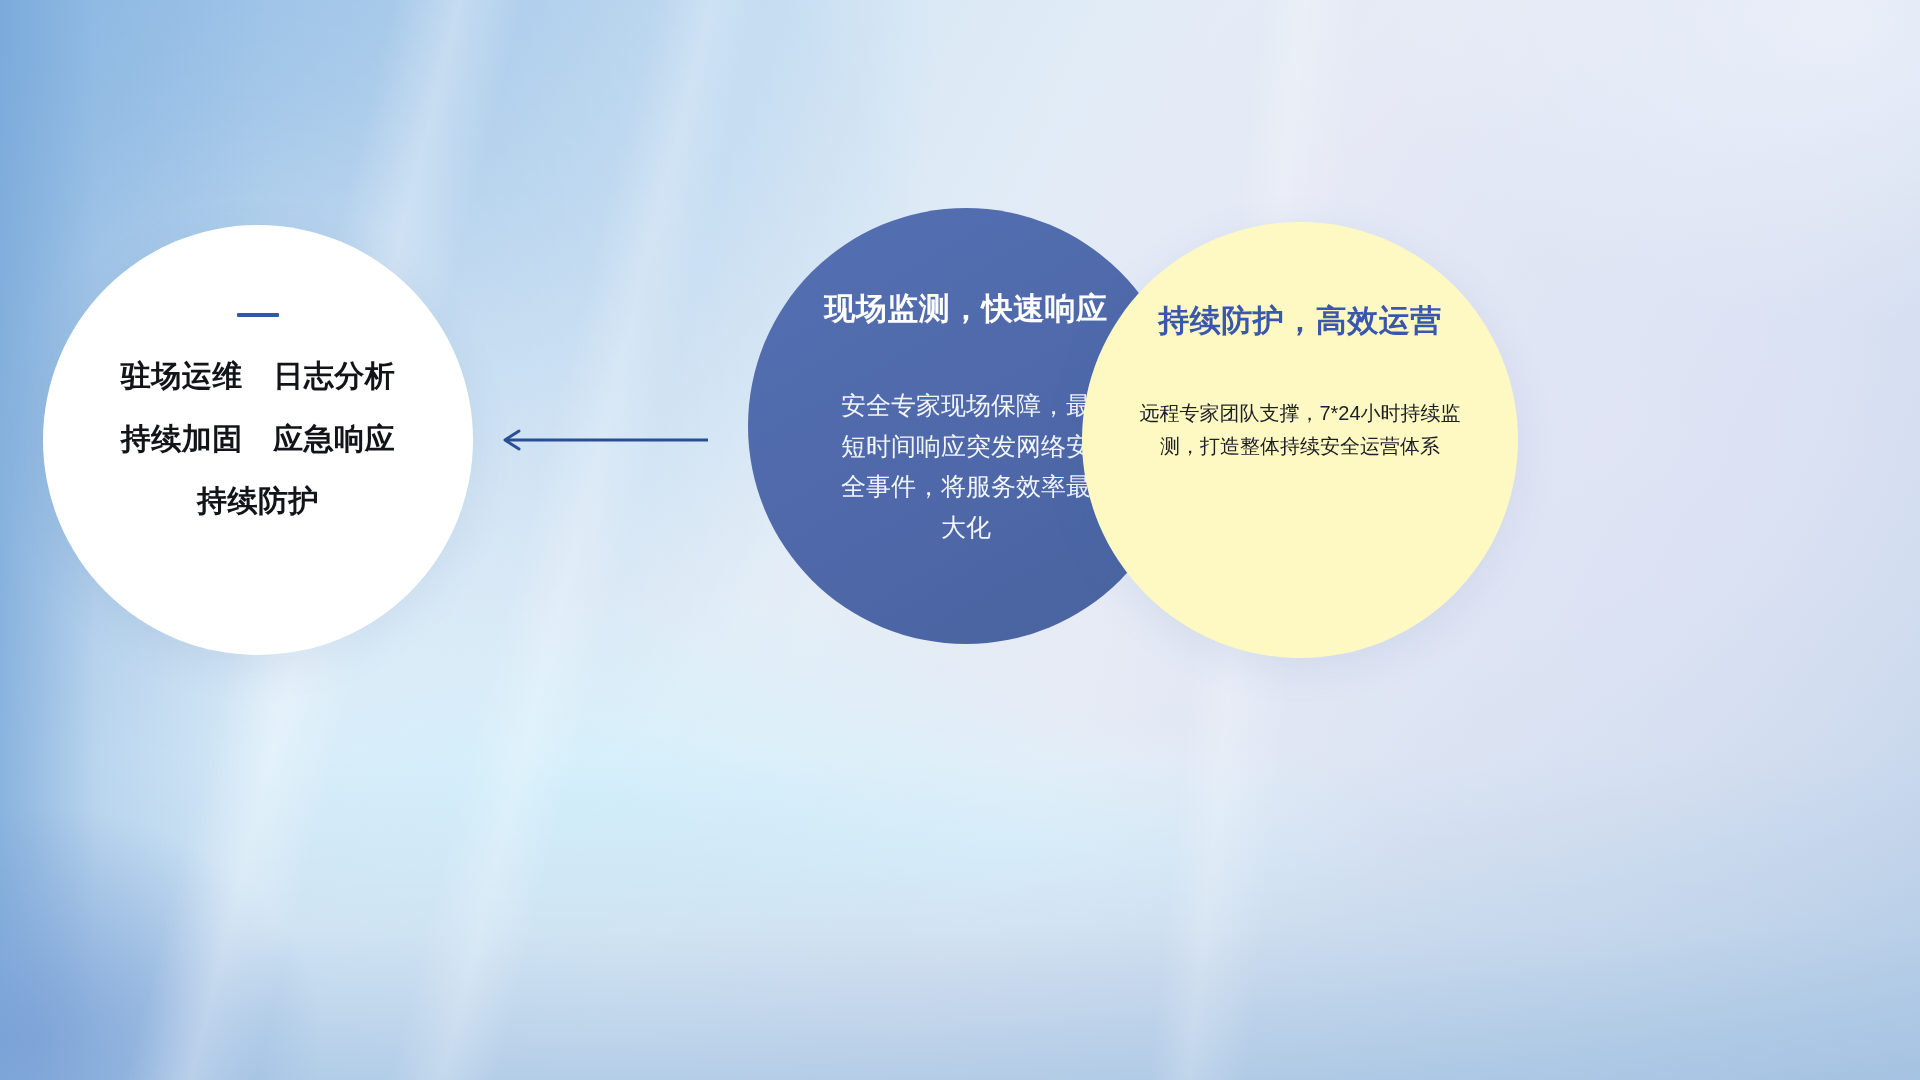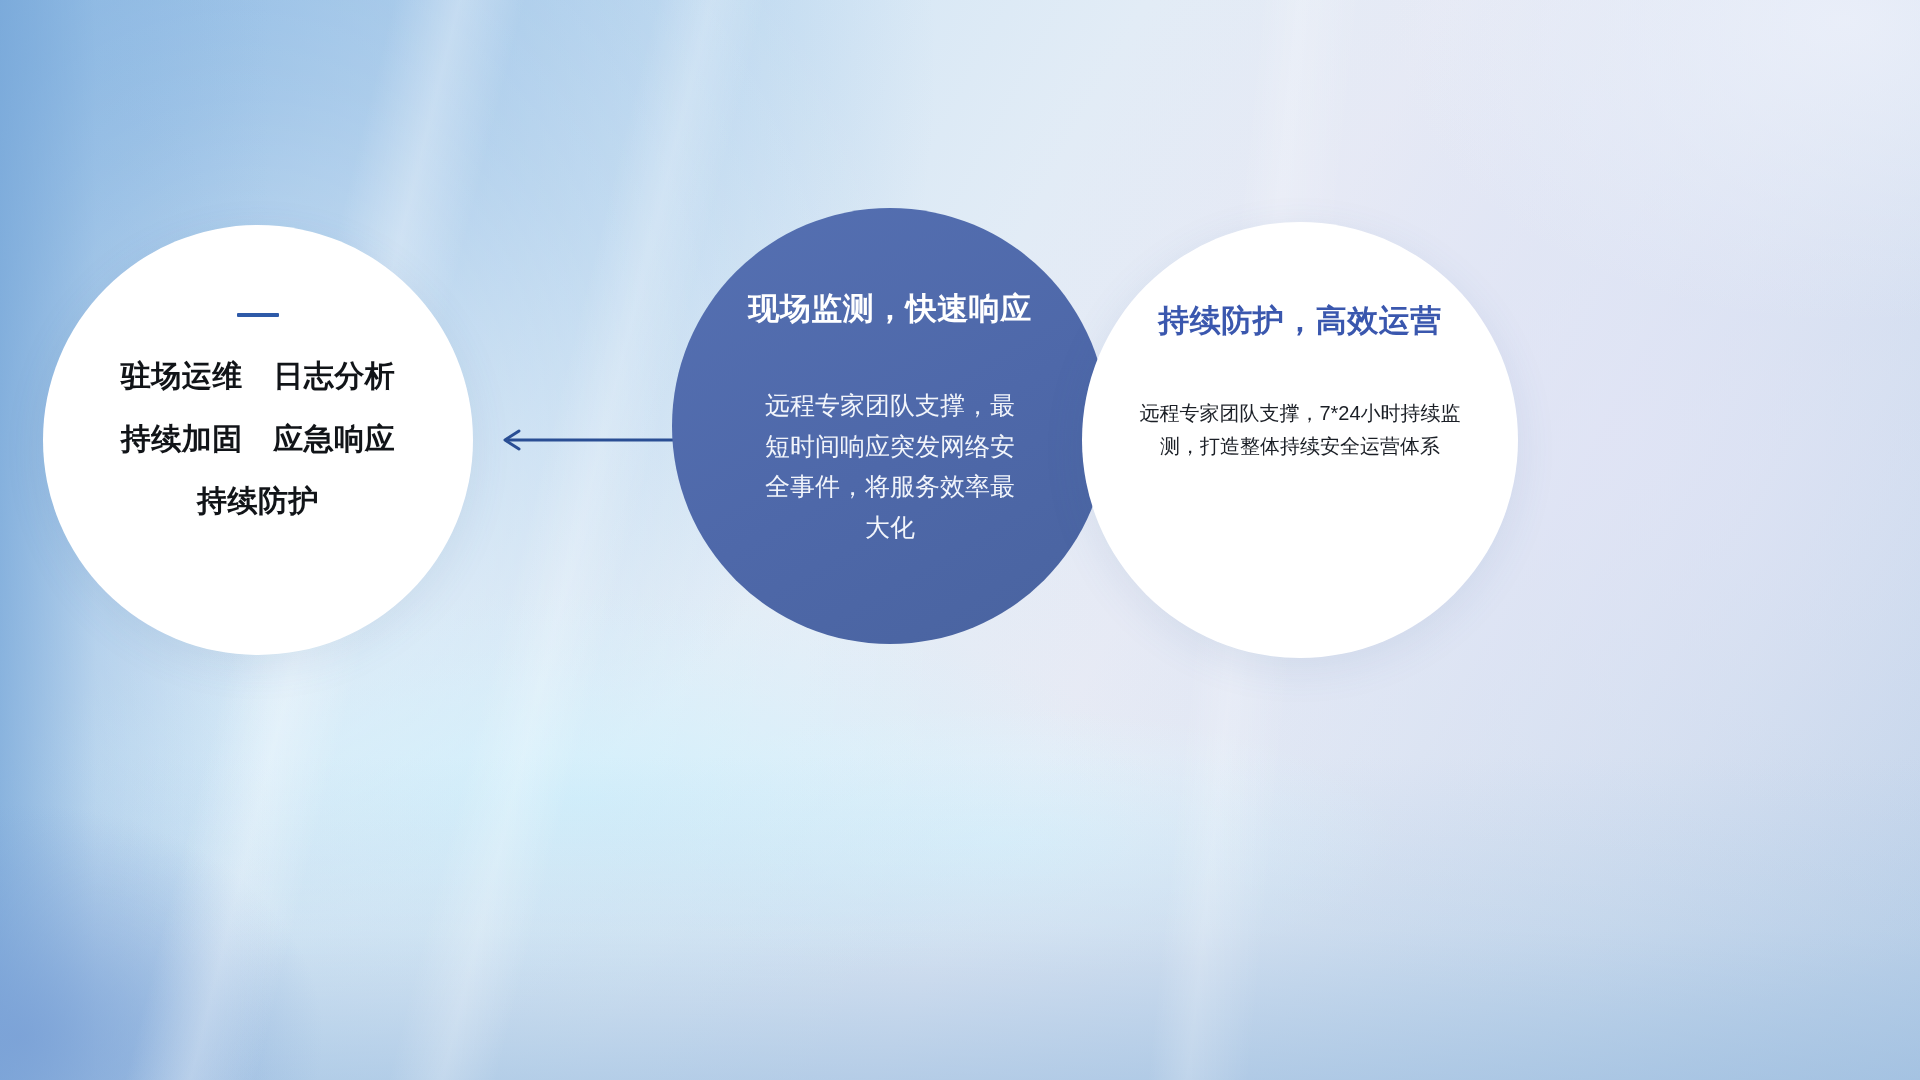--- a/index.html
+++ b/index.html
@@ -83,27 +83,27 @@
 
   
   .circle { position:absolute; border-radius:50%; }
 
   #circle-left {
     left:43px; top:225px; width:430px; height:430px;
     background:#ffffff;
     box-shadow:0 10px 40px rgba(70,110,160,.10);
   }
   #circle-middle {
-    left:672px; top:208px; width:436px; height:436px;
+    left:748px; top:208px; width:436px; height:436px;
     background:#5069ac;
     background:linear-gradient(150deg,#5570b2 0%,#4e68a9 55%,#49639f 100%);
   }
   #circle-right {
     left:1082px; top:222px; width:436px; height:436px;
-    background:#ffffff;
+    background:#fef9c3;
     box-shadow:0 10px 40px rgba(70,110,160,.10);
     text-decoration:underline;
   }
 
   .circle-inner {
     position:absolute; inset:0;
     display:flex; flex-direction:column;
     align-items:center; justify-content:flex-start;
     text-align:center;
   }
@@ -194,21 +194,21 @@
   <div id="arrow-connector">
     <svg width="214" height="32" viewBox="0 0 214 32" xmlns="http://www.w3.org/2000/svg">
       <line x1="213" y1="16" x2="13" y2="16" stroke="#2a4e94" stroke-width="3"></line>
       <polyline points="24,7 10,16 24,25" fill="none" stroke="#2a4e94" stroke-width="3" stroke-linecap="round" stroke-linejoin="round"></polyline>
     </svg>
   </div>
 
   <div class="circle" id="circle-middle">
     <div class="circle-inner">
       <div class="mid-heading">现场监测，快速响应</div>
-      <div class="mid-body">远程专家团队支撑，最短时间响应突发网络安全事件，将服务效率最大化</div>
+      <div class="mid-body">安全专家现场保障，最短时间响应突发网络安全事件，将服务效率最大化</div>
     </div>
   </div>
 
   <div class="circle" id="circle-right">
     <div class="circle-inner">
       <div class="right-heading">持续防护，高效运营</div>
       <div class="right-body">远程专家团队支撑，7*24小时持续监测，打造整体持续安全运营体系</div>
     </div>
   </div>
 

